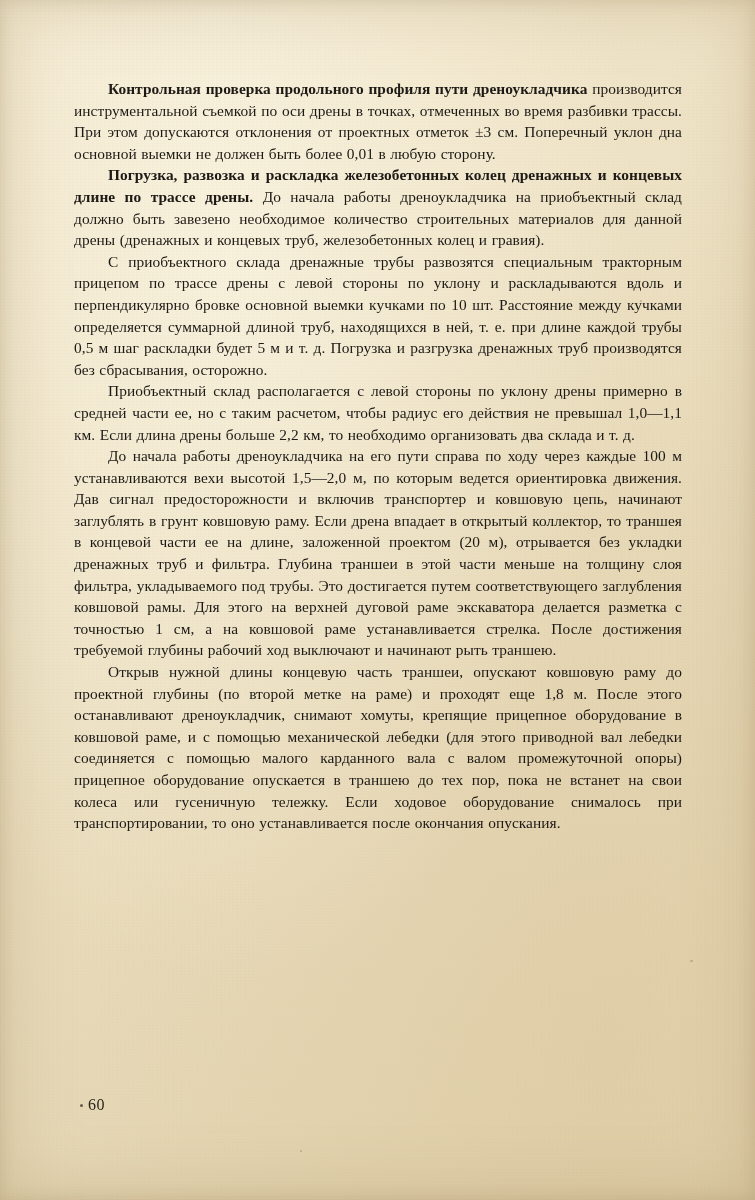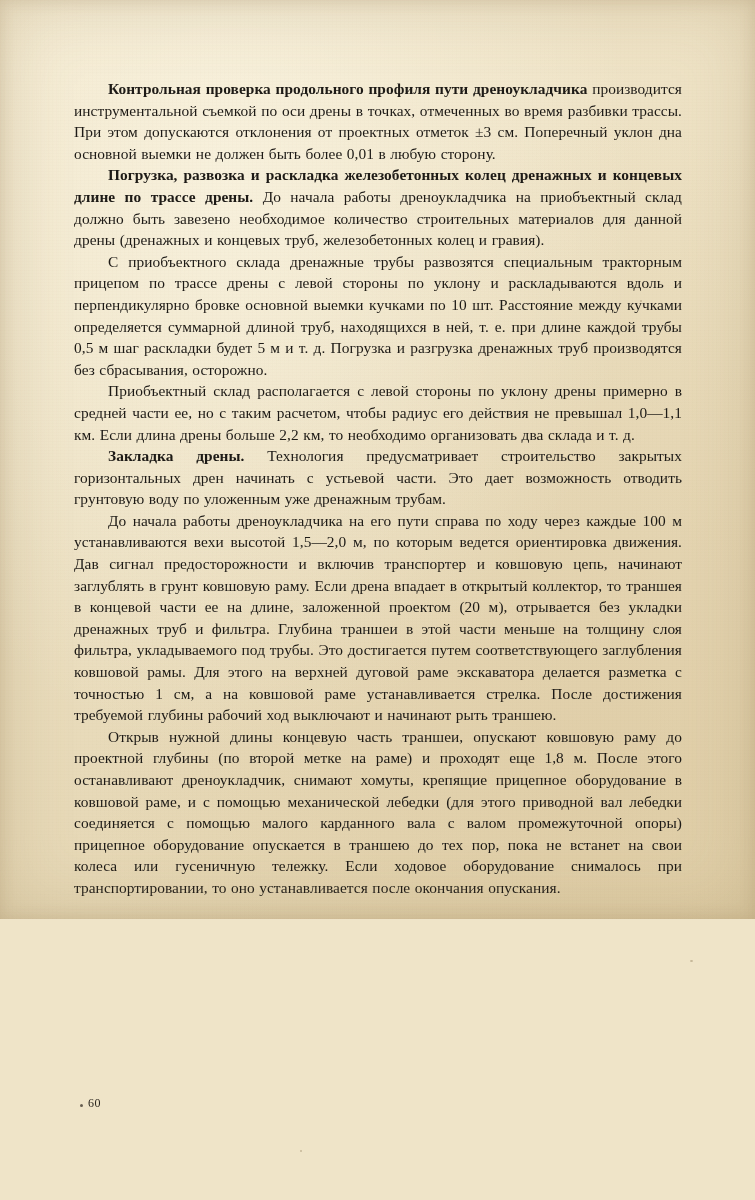--- a/index.html
+++ b/index.html
@@ -9,21 +9,21 @@
   body {
     width: 755px;
     height: 1200px;
     background: #efe4c8;
     font-family: "Liberation Serif", serif;
     overflow: hidden;
   }
   .page {
     position: relative;
     width: 755px;
-    height: 919px;
+    height: 1200px;
     background:
       radial-gradient(ellipse at 30% 20%, rgba(255,252,238,0.55) 0%, rgba(255,250,232,0.0) 55%),
       radial-gradient(ellipse at 80% 85%, rgba(214,190,145,0.35) 0%, rgba(214,190,145,0.0) 60%),
       linear-gradient(160deg, #f2e7cc 0%, #ece0c2 40%, #e7d9b8 70%, #e2d3ae 100%);
     box-sizing: border-box;
     padding-left: 47px;
   }
   .paper-noise {
     position: absolute;
     inset: 0;
@@ -56,21 +56,21 @@
     text-indent: 34px;
     word-spacing: 0.6px;
   }
   b.run-in {
     font-weight: bold;
   }
   .folio {
     position: absolute;
     left: 88px;
     top: 1096px;
-    font-size: 12px;
+    font-size: 16px;
     color: #2a251e;
     letter-spacing: 0.5px;
     text-align: right;
   }
   .folio-dot {
     position: absolute;
     left: 80px;
     top: 1104px;
     width: 3px;
     height: 3px;
@@ -104,23 +104,20 @@
 
     <p>
       <b class="run-in">Погрузка, развозка и раскладка железобетонных колец дренажных и концевых длине по трассе дрены.</b><span> До начала работы дреноукладчика на приобъектный склад должно быть завезено необходимое количество строительных материалов для данной дрены (дренажных и концевых труб, железобетонных колец и гравия).</span>
     </p>
 
     <p>С приобъектного склада дренажные трубы развозятся специальным тракторным прицепом по трассе дрены с левой стороны по уклону и раскладываются вдоль и перпендикулярно бровке основной выемки кучками по 10 шт. Расстояние между кучками определяется суммарной длиной труб, находящихся в ней, т. е. при длине каждой трубы 0,5 м шаг раскладки будет 5 м и т. д. Погрузка и разгрузка дренажных труб производятся без сбрасывания, осторожно.</p>
 
 
     <p>Приобъектный склад располагается с левой стороны по уклону дрены примерно в средней части ее, но с таким расчетом, чтобы радиус его действия не превышал 1,0—1,1 км. Если длина дрены больше 2,2 км, то необходимо организовать два склада и т. д.</p>
 
-    <p>
-      <b class="run-in">Закладка дрены.</b><span> Технология предусматривает строительство закрытых горизонтальных дрен начинать с устьевой части. Это дает возможность отводить грунтовую воду по уложенным уже дренажным трубам.</span>
-    </p>
 
 
     <p>До начала работы дреноукладчика на его пути справа по ходу через каждые 100 м устанавливаются вехи высотой 1,5—2,0 м, по которым ведется ориентировка движения. Дав сигнал предосторожности и включив транспортер и ковшовую цепь, начинают заглублять в грунт ковшовую раму. Если дрена впадает в открытый коллектор, то траншея в концевой части ее на длине, заложенной проектом (20 м), отрывается без укладки дренажных труб и фильтра. Глубина траншеи в этой части меньше на толщину слоя фильтра, укладываемого под трубы. Это достигается путем соответствующего заглубления ковшовой рамы. Для этого на верхней дуговой раме экскаватора делается разметка с точностью 1 см, а на ковшовой раме устанавливается стрелка. После достижения требуемой глубины рабочий ход выключают и начинают рыть траншею.</p>
 
     <p>Открыв нужной длины концевую часть траншеи, опускают ковшовую раму до проектной глубины (по второй метке на раме) и проходят еще 1,8 м. После этого останавливают дреноукладчик, снимают хомуты, крепящие прицепное оборудование в ковшовой раме, и с помощью механической лебедки (для этого приводной вал лебедки соединяется с помощью малого карданного вала с валом промежуточной опоры) прицепное оборудование опускается в траншею до тех пор, пока не встанет на свои колеса или гусеничную тележку. Если ходовое оборудование снималось при транспортировании, то оно устанавливается после окончания опускания.</p>
 
   </div>
 
   <div class="folio-dot"></div>
   <div class="folio">60</div>

